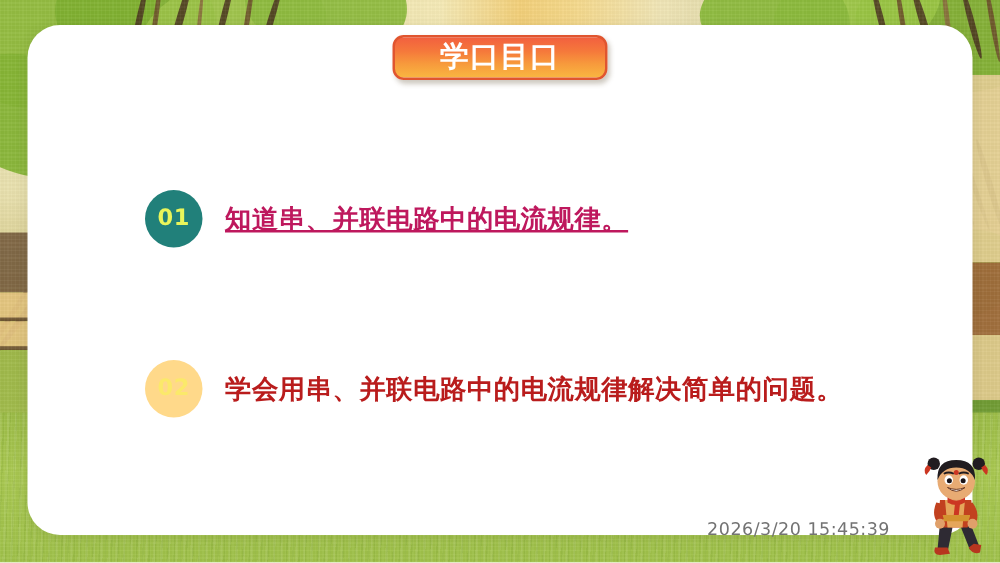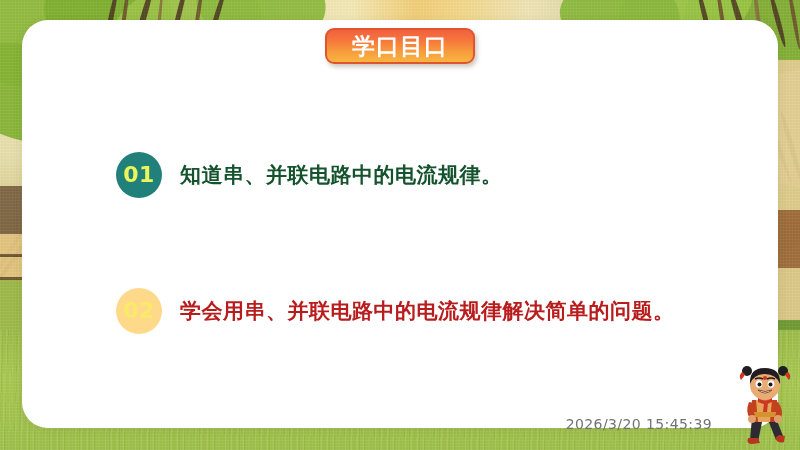--- a/index.html
+++ b/index.html
@@ -160,21 +160,21 @@
     z-index: 2;
     box-shadow: 0 2px 10px rgba(60,70,30,0.10);
   }
 
   
   .title-pill {
     position: absolute;
     left: 50%;
     transform: translateX(-50%);
     top: 28px;
-    width: 150px;
+    width: 172px;
     height: 36px;
     border-radius: 9px;
     background: linear-gradient(to bottom, #f2603f 0%, #f5783b 34%, #f79a3c 66%, #f9b641 100%);
     border: 2px solid #e0552f;
     box-sizing: border-box;
     display: flex;
     align-items: center;
     justify-content: center;
     z-index: 4;
     box-shadow: 2px 3px 4px rgba(80,60,30,0.28);
@@ -213,40 +213,40 @@
     width: 46px;
     height: 46px;
     border-radius: 50%;
     display: flex;
     align-items: center;
     justify-content: center;
     flex: 0 0 auto;
   }
 
   .obj-badge-num {
-    font-size: 22px;
+    font-size: 18px;
     font-weight: bold;
     line-height: 1;
     letter-spacing: 0.5px;
   }
 
   .obj-text {
     margin-left: 18px;
     font-size: 21px;
     font-weight: bold;
     line-height: 1.25;
     white-space: nowrap;
     letter-spacing: 0.5px;
     font-family: "DejaVu Sans", "Liberation Sans", sans-serif;
   }
 
   
   .row-1 .obj-badge   { background: #21807a; }
   .row-1 .obj-badge-num { color: #e9f55a; }
-  .row-1 .obj-text    { color: #14532d; }
+  .row-1 .obj-text    { color: #be185d; text-decoration: underline; }
 
   
   .row-2 .obj-badge   { background: #ffd98a; }
   .row-2 .obj-badge-num { color: #fbe96a; }
   .row-2 .obj-text    { color: #b91c1c; }
 
   
   .timestamp {
     position: absolute;
     right: 88px;

